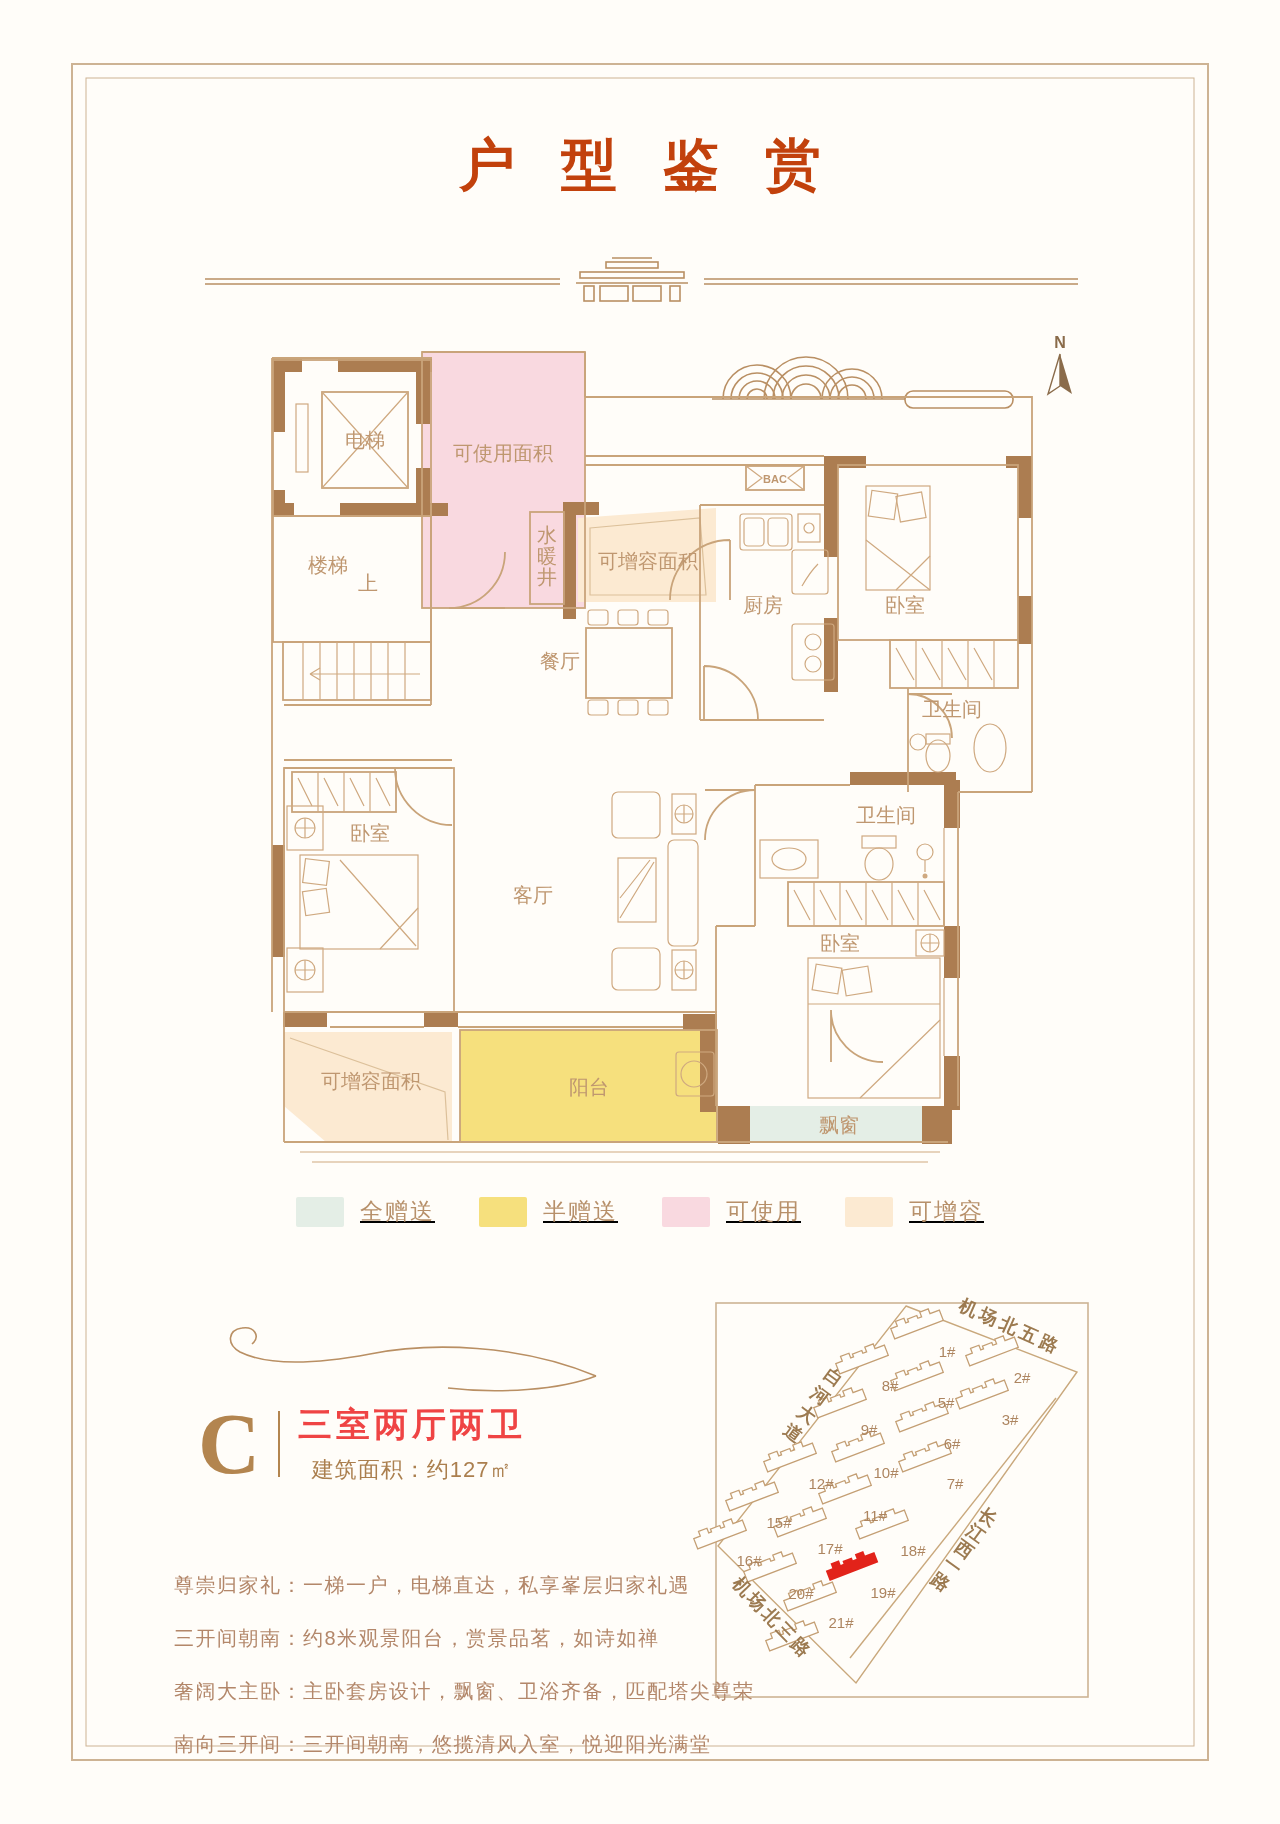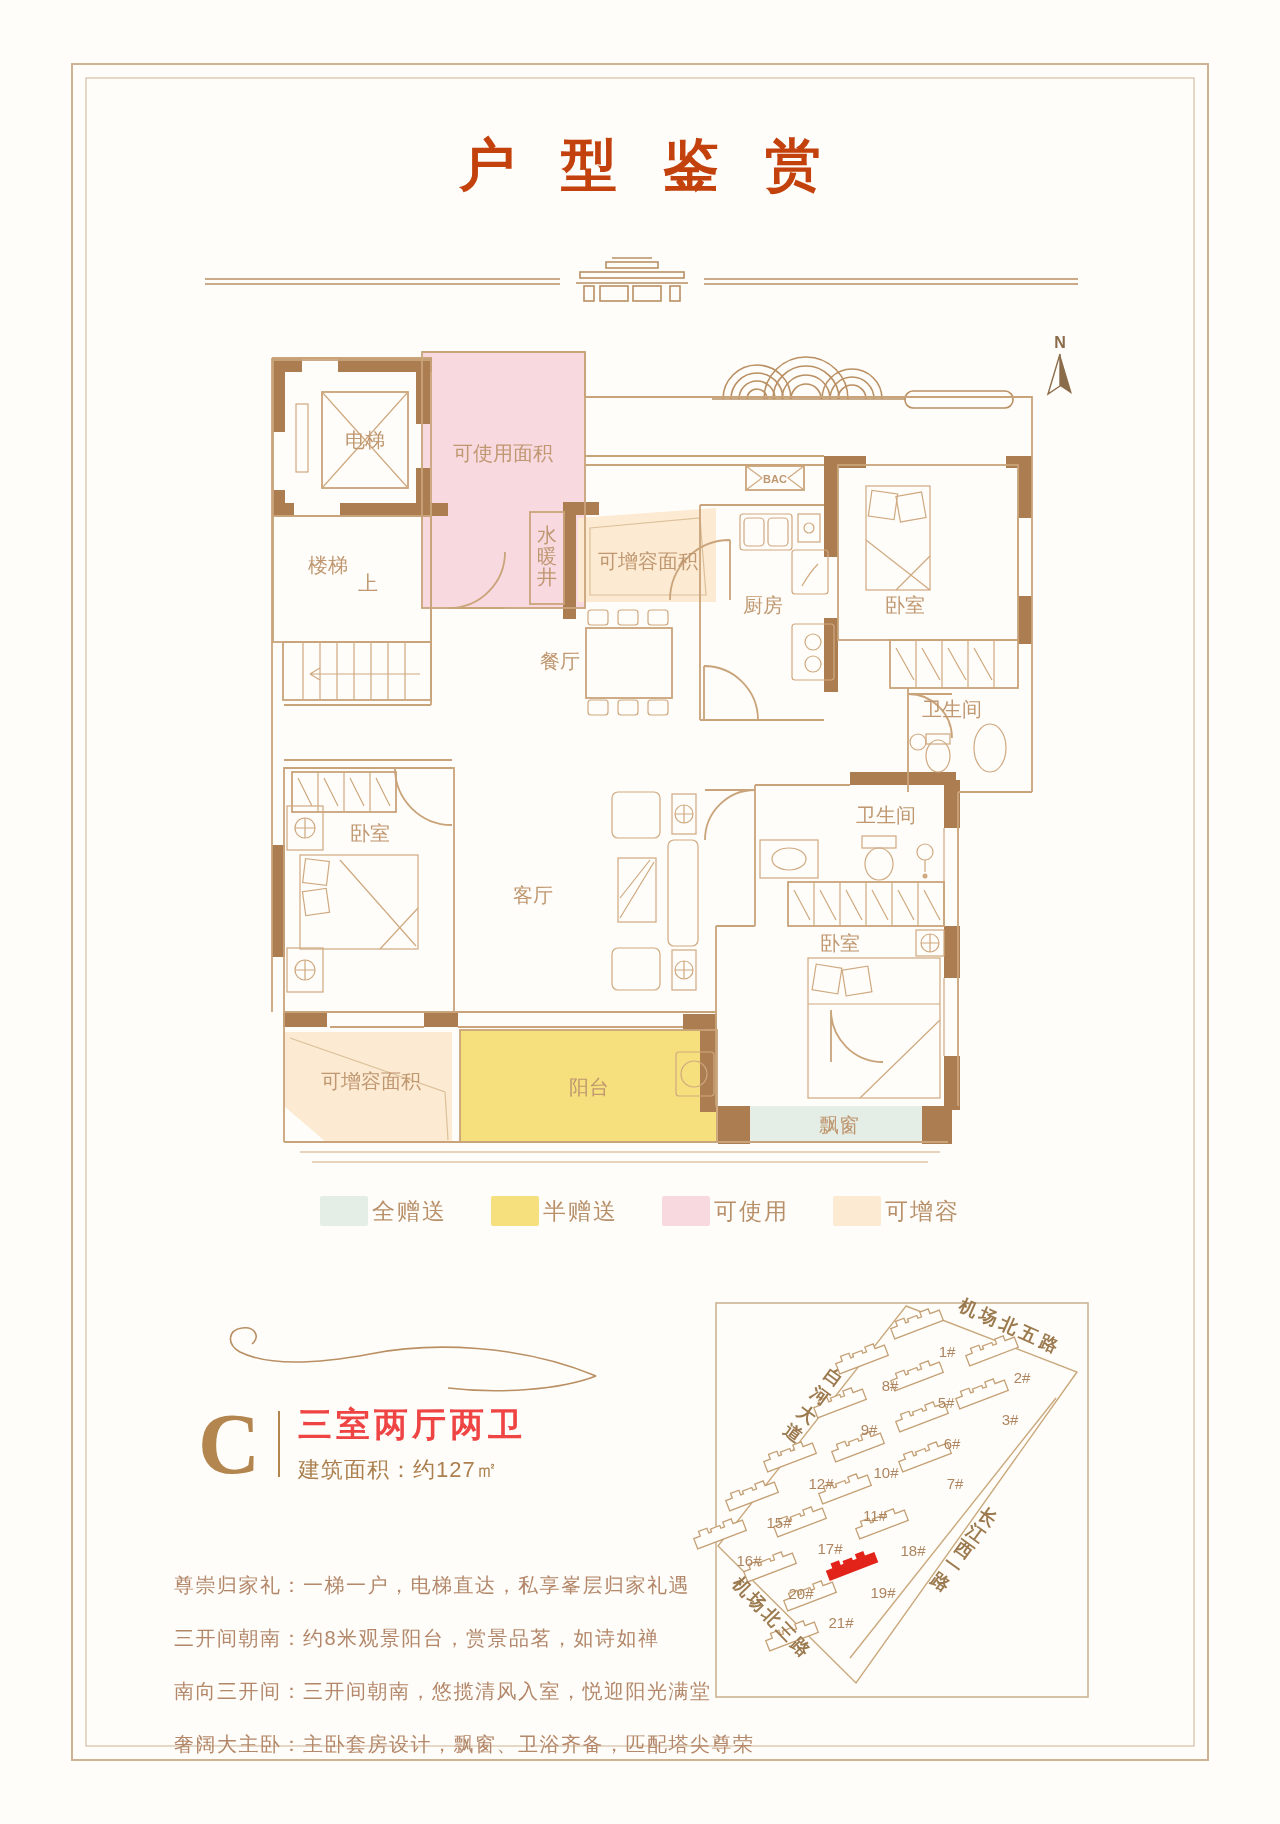--- a/index.html
+++ b/index.html
@@ -6,30 +6,30 @@
   .page{position:relative;width:1280px;height:1824px;background:#fffdf9;overflow:hidden;
         font-family:"Liberation Sans",sans-serif;}
   .underlay{position:absolute;left:0;top:0;width:1280px;height:1824px;}
 
   .title{position:absolute;top:128px;left:0;width:100%;text-align:center;
          font-family:"Liberation Serif",serif;font-size:56px;font-weight:700;
          color:#c2410c;letter-spacing:46px;text-indent:46px;}
 
   .legend{position:absolute;top:1196px;left:0;width:100%;display:flex;
           justify-content:center;gap:44px;}
-  .legend-item{display:flex;align-items:flex-start;gap:4px;}
+  .legend-item{display:flex;align-items:flex-end;gap:16px;text-decoration:underline;}
   .swatch{width:48px;height:30px;border-radius:2px;}
   .legend-label{font-size:23px;color:#b7906a;letter-spacing:2px;}
 
   .unit{position:absolute;left:198px;top:1402px;display:flex;align-items:center;gap:18px;}
   .unit-letter{font-family:"Liberation Serif",serif;font-size:86px;line-height:70px;
                font-weight:700;color:#b3854f;}
   .unit-divider{width:2px;height:66px;background:#b3854f;}
   .unit-layout{font-size:34px;font-weight:700;color:#ef4444;letter-spacing:4px;}
-  .unit-area{font-size:22px;color:#ab7f4e;margin-top:7px;letter-spacing:1px;}
+  .unit-area{font-size:22px;color:#ab7f4e;margin-top:7px;letter-spacing:1px;text-align:center;}
 
   .features{position:absolute;left:174px;top:1532px;width:580px;margin-top:40px;}
   .feature{font-size:20px;color:#b3876a;margin-bottom:26px;letter-spacing:1.5px;white-space:nowrap;}
 
   
   .wall{fill:#ac7d51;}
   .ln{fill:none;stroke:#c9a47a;stroke-width:1.8;}
   .ln2{fill:none;stroke:#cfa980;stroke-width:1.2;}
   .zone-outline{fill:none;stroke:#dcc09a;stroke-width:1.2;}
   .lbl{fill:#bf9770;font-size:20px;text-anchor:middle;font-family:"Liberation Sans",sans-serif;}
@@ -355,17 +355,17 @@
   <div class="unit-divider"></div>
   <div>
     <div class="unit-layout">三室两厅两卫</div>
     <div class="unit-area">建筑面积：约127㎡</div>
   </div>
 </div>
 
 <div class="features">
   <div class="feature">尊崇归家礼：一梯一户，电梯直达，私享峯层归家礼遇</div>
   <div class="feature">三开间朝南：约8米观景阳台，赏景品茗，如诗如禅</div>
+  <div class="feature">奢阔大主卧：主卧套房设计，飘窗、卫浴齐备，匹配塔尖尊荣</div>
   <div class="feature">南向三开间：三开间朝南，悠揽清风入室，悦迎阳光满堂</div>
-  <div class="feature">奢阔大主卧：主卧套房设计，飘窗、卫浴齐备，匹配塔尖尊荣</div>
 </div>
 
 </div>
 
 </body></html>

